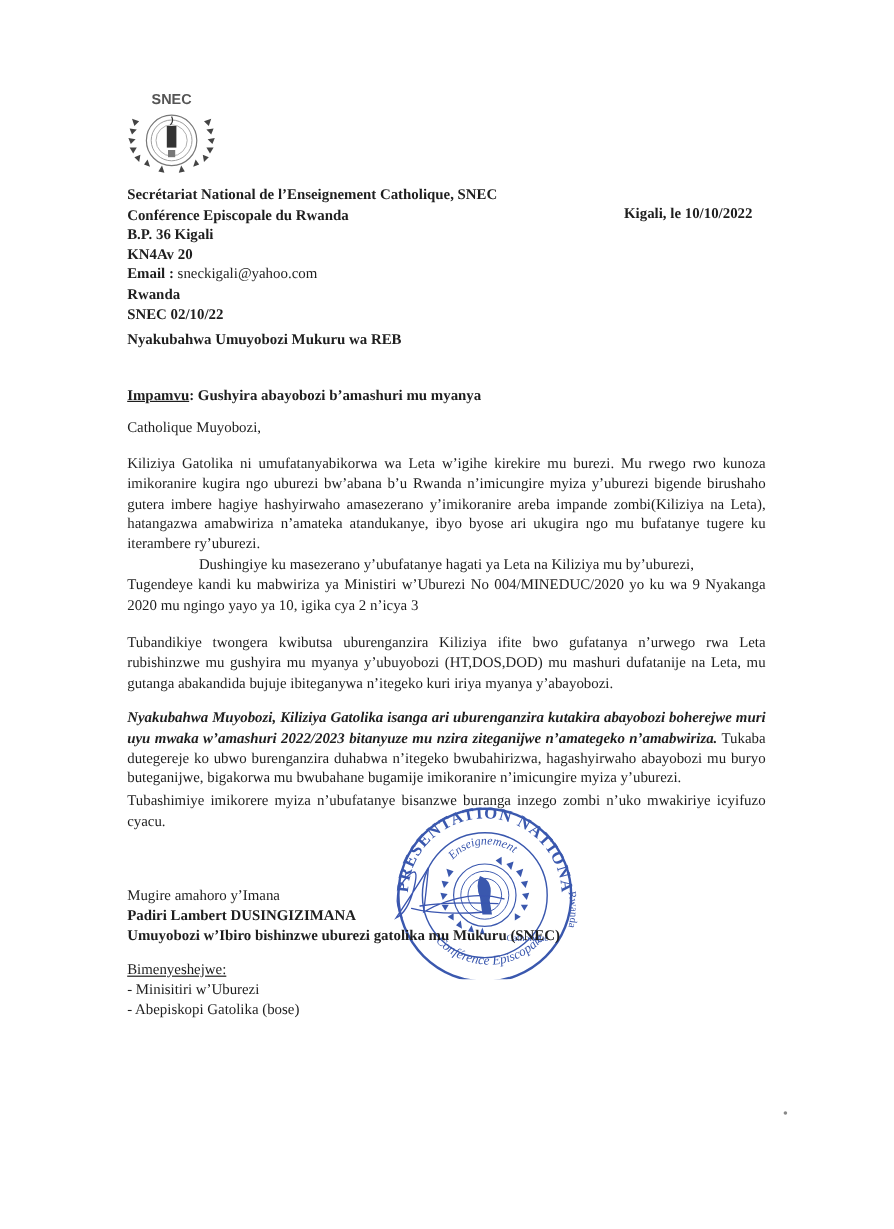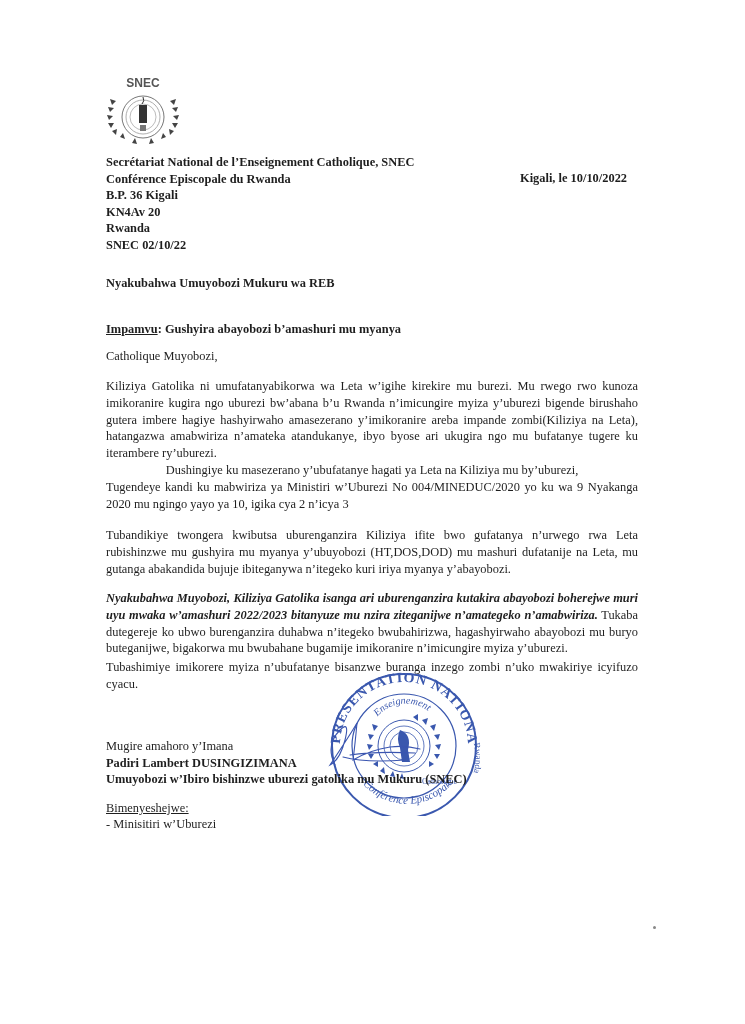--- a/index.html
+++ b/index.html
@@ -60,20 +60,24 @@
         <polygon points="50,70 47,65 45,71"></polygon>
     </g>
   </svg>
 </div>
 
 <div class="abs header-block">
   <div class="b">Secrétariat National de l’Enseignement Catholique, SNEC</div>
   <div class="b">Conférence Episcopale du Rwanda</div>
   <div class="b">B.P. 36 Kigali</div>
   <div class="b">KN4Av 20</div>
+  <div>
+    <span class="b">Email :</span>
+    <span>sneckigali@yahoo.com</span>
+  </div>
   <div class="b">Rwanda</div>
   <div class="b">SNEC 02/10/22</div>
 </div>
 
 <div class="abs date">Kigali, le 10/10/2022</div>
 
 <div class="abs recipient">Nyakubahwa Umuyobozi Mukuru wa REB</div>
 
 <div class="abs subject">
   <span class="u">Impamvu</span><span>:</span><span> Gushyira abayobozi b’amashuri mu myanya</span>
@@ -156,15 +160,16 @@
 
 <div class="abs closing">
   <div>Mugire amahoro y’Imana</div>
   <div class="b">Padiri Lambert DUSINGIZIMANA</div>
   <div class="b">Umuyobozi w’Ibiro bishinzwe uburezi gatolika mu Mukuru (SNEC)</div>
 </div>
 
 <div class="abs cc">
   <div class="u">Bimenyeshejwe:</div>
   <div>- Minisitiri w’Uburezi</div>
+  <div>- Abepiskopi Gatolika (bose)</div>
 </div>
 
 <div class="abs speck" style="left:653px; top:926px;"></div>
 
 </body></html>

